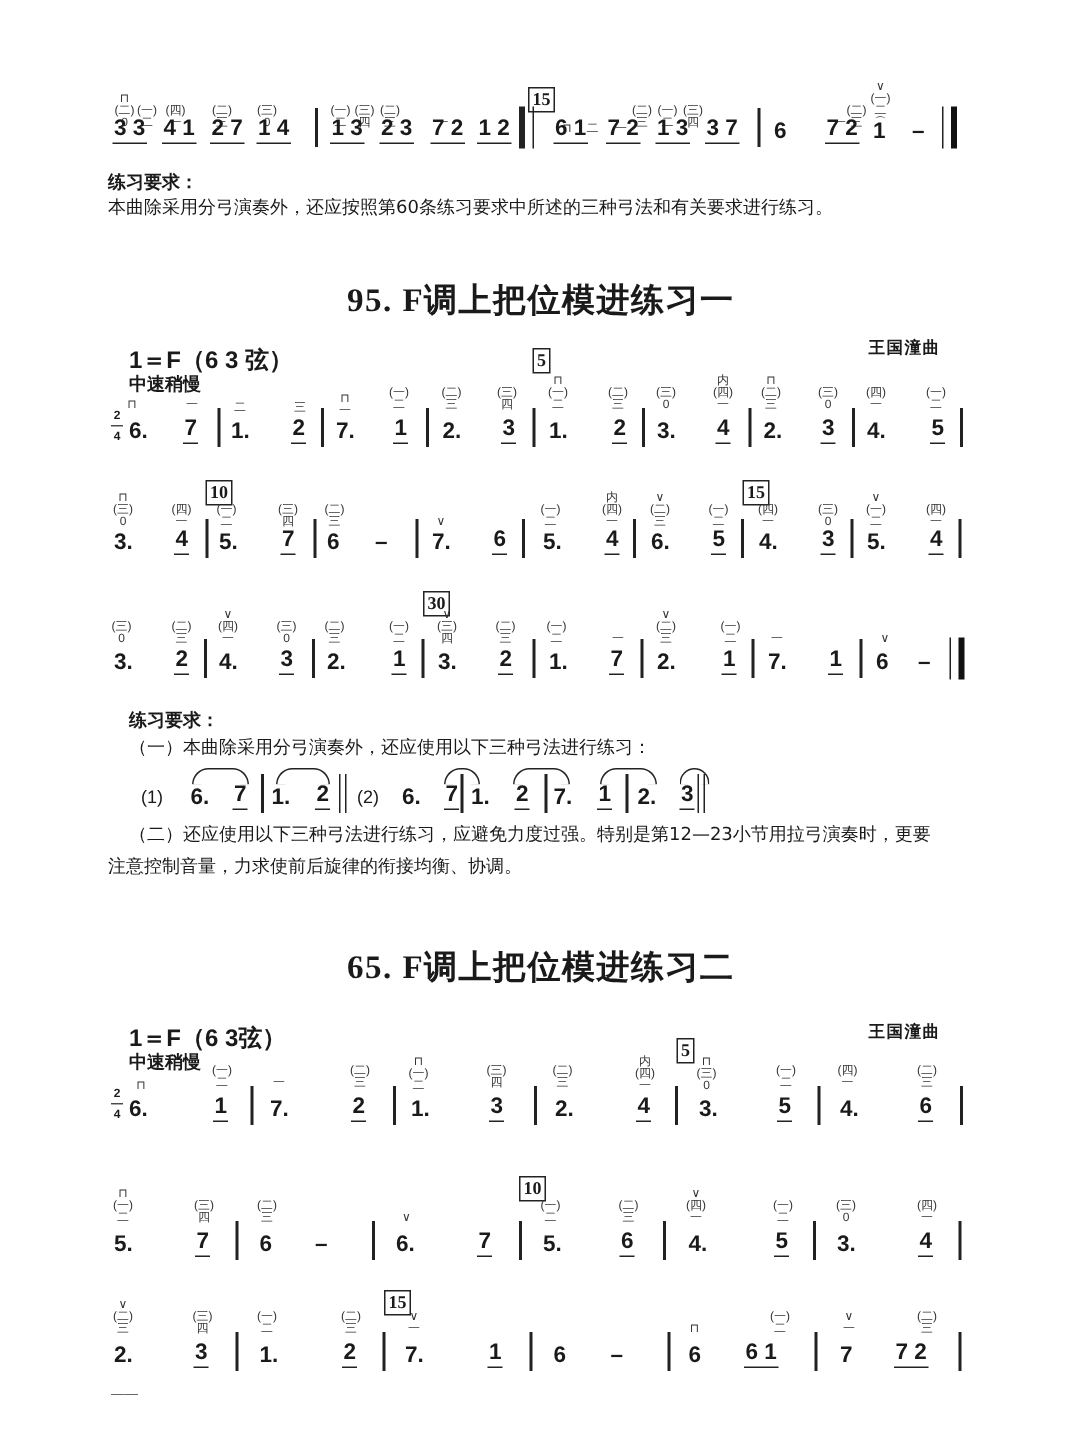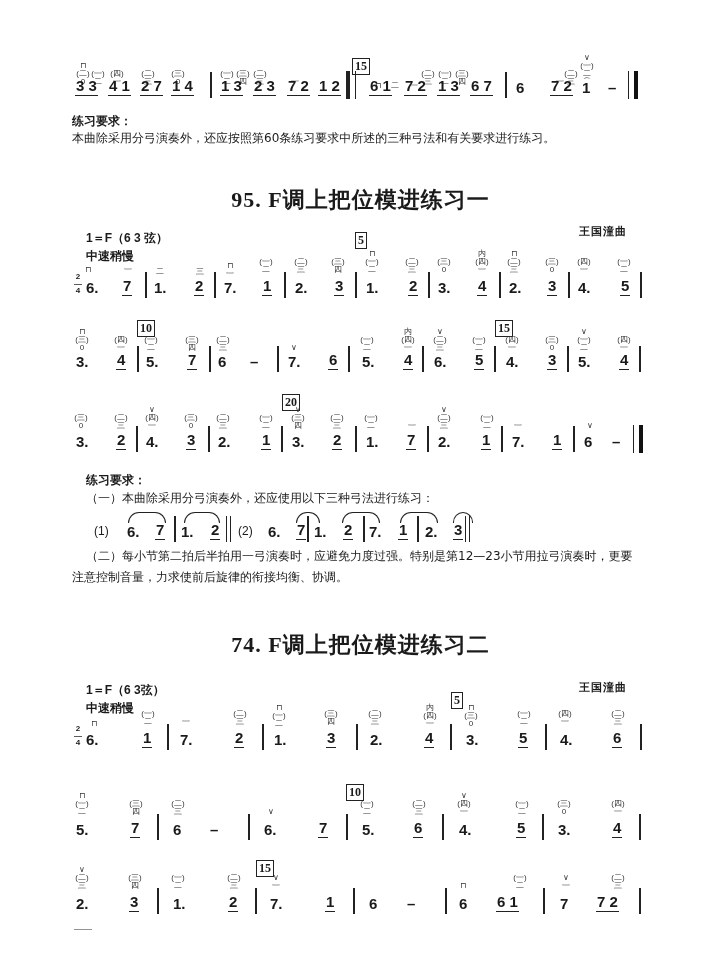--- a/index.html
+++ b/index.html
@@ -1,20 +1,20 @@
 <!DOCTYPE html>
 <html><head>
 <meta charset="utf-8">
 <style>
   html,body{margin:0;padding:0;background:#fff;}
   body{width:721px;height:966px;position:relative;overflow:hidden;color:#1a1a1a;
        font-family:"Liberation Sans","DejaVu Sans",sans-serif;}
   .abs{position:absolute;}
   .title{font-family:"Liberation Serif","DejaVu Serif",serif;font-weight:bold;font-size:22px;letter-spacing:1px;}
-  .meta{font-size:12px;font-weight:bold;}
+  .meta{font-size:16px;font-weight:bold;}
   .composer{font-size:11px;font-weight:bold;letter-spacing:1px;}
   .tempo{font-size:12px;font-weight:bold;}
   .body-text{font-size:12px;line-height:21px;font-family:"DejaVu Sans",sans-serif;}
   .req-head{font-size:12px;font-weight:bold;font-family:"DejaVu Sans",sans-serif;}
   .staff{position:absolute;left:0;width:721px;height:40px;}
   .note{position:absolute;font-weight:bold;font-size:15px;bottom:6px;text-align:center;
         font-family:"Liberation Sans",sans-serif;}
   .note.ul{border-bottom:1.5px solid #222;padding:0 1px 1px 1px;}
   .ann{position:absolute;font-size:8px;line-height:8px;text-align:center;width:20px;color:#333;}
   .bar{position:absolute;width:1.5px;background:#222;height:26px;bottom:4px;}
@@ -51,21 +51,21 @@
   <div class="rehearsal" style="left:352px;top:-4px;">15</div>
   <div class="ann" style="left:368px;top:20px;">⊓</div>
   <div class="ann" style="left:385px;top:20px;">二</div>
   <div class="ann" style="left:404px;top:20px;">一</div>
   <div class="ann" style="left:418px;top:8px;">(二)<br>三</div>
   <div class="ann" style="left:435px;top:8px;">(一)<br>二</div>
   <div class="ann" style="left:452px;top:8px;">(三)<br>四</div>
   <span class="note ul" style="left:369px;">6 1</span>
   <span class="note ul" style="left:404px;">7 2</span>
   <span class="note ul" style="left:437px;">1 3</span>
-  <span class="note ul" style="left:470px;">6 7</span>
+  <span class="note ul" style="left:470px;">3 7</span>
   <div class="bar" style="left:505px;"></div>
   <span class="note" style="left:516px;">6</span>
   <div class="ann" style="left:550px;top:16px;">一</div>
   <div class="ann" style="left:561px;top:8px;">(二)<br>三</div>
   <span class="note ul" style="left:550px;">7 2</span>
   <div class="ann" style="left:577px;top:-8px;">∨<br>(一)<br>二<br>⌒</div>
   <span class="note" style="left:582px;">1</span>
   <span class="note" style="left:608px;">–</span>
   <div class="dbar" style="left:628px;"></div>
 </div>
@@ -175,21 +175,21 @@
   <div class="ann" style="left:142px;top:-10px;">∨<br>(四)<br>一</div>
   <span class="note" style="left:146px;">4.</span>
   <div class="ann" style="left:181px;top:-2px;">(三)<br>0</div>
   <span class="note ul" style="left:186px;">3</span>
   <div class="bar" style="left:208px;"></div>
   <div class="ann" style="left:213px;top:-2px;">(二)<br>三</div>
   <span class="note" style="left:218px;">2.</span>
   <div class="ann" style="left:256px;top:-2px;">(一)<br>二</div>
   <span class="note ul" style="left:261px;">1</span>
   <div class="bar" style="left:281px;"></div>
-  <div class="rehearsal" style="left:282px;top:-22px;">20</div>
+  <div class="rehearsal" style="left:282px;top:-22px;">30</div>
   <div class="ann" style="left:288px;top:-10px;">∨<br>(三)<br>四</div>
   <span class="note" style="left:292px;">3.</span>
   <div class="ann" style="left:327px;top:-2px;">(二)<br>三</div>
   <span class="note ul" style="left:332px;">2</span>
   <div class="bar" style="left:355px;"></div>
   <div class="ann" style="left:361px;top:-2px;">(一)<br>二</div>
   <span class="note" style="left:366px;">1.</span>
   <div class="ann" style="left:402px;top:6px;">一</div>
   <span class="note ul" style="left:406px;">7</span>
   <div class="bar" style="left:427px;"></div>
@@ -235,24 +235,24 @@
   <span class="note ul" style="left:398px;">1</span>
   <div class="abs" style="left:400px;top:6px;width:36px;height:10px;border:1.3px solid #222;border-bottom:none;border-radius:18px 18px 0 0;"></div>
   <div class="bar" style="left:417px;"></div>
   <span class="note" style="left:425px;">2.</span>
   <span class="note ul" style="left:453px;">3</span>
   <div class="abs" style="left:453px;top:6px;width:18px;height:10px;border:1.3px solid #222;border-bottom:none;border-radius:10px 10px 0 0;"></div>
   <div class="bar" style="left:465px;width:1px;"></div>
   <div class="bar" style="left:469px;width:1px;"></div>
 </div>
 
-<div class="abs body-text" style="left:86px;top:546px;">（二）每小节第二拍后半拍用一弓演奏时，应避免力度过强。特别是第12—23小节用拉弓演奏时，更要</div>
+<div class="abs body-text" style="left:86px;top:546px;">（二）还应使用以下三种弓法进行练习，应避免力度过强。特别是第12—23小节用拉弓演奏时，更要</div>
 <div class="abs body-text" style="left:72px;top:567px;">注意控制音量，力求使前后旋律的衔接均衡、协调。</div>
 
-<div class="abs title" style="left:0;width:721px;text-align:center;top:630px;">74. F调上把位模进练习二</div>
+<div class="abs title" style="left:0;width:721px;text-align:center;top:630px;">65. F调上把位模进练习二</div>
 <div class="abs meta" style="left:86px;top:682px;">1＝F（6 3弦）</div>
 <div class="abs composer" style="left:579px;top:680px;">王国潼曲</div>
 <div class="abs tempo" style="left:86px;top:700px;">中速稍慢</div>
 
 <div class="staff" style="top:714px;">
   <div class="ts" style="left:74px;bottom:8px;"><span>2</span><br>—<br><span>4</span></div>
   <div class="ann" style="left:84px;top:6px;">⊓</div>
   <span class="note" style="left:86px;">6.</span>
   <div class="ann" style="left:138px;top:-4px;">(一)<br>二</div>
   <span class="note ul" style="left:142px;">1</span>

